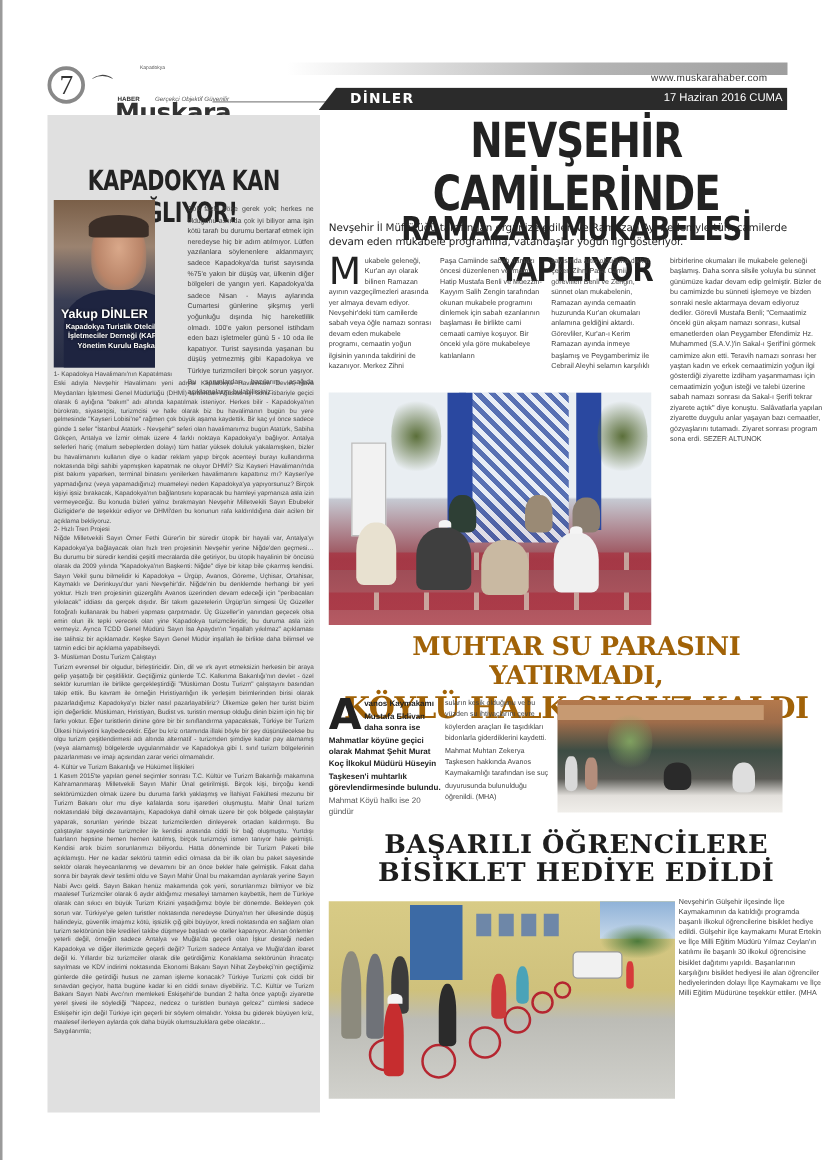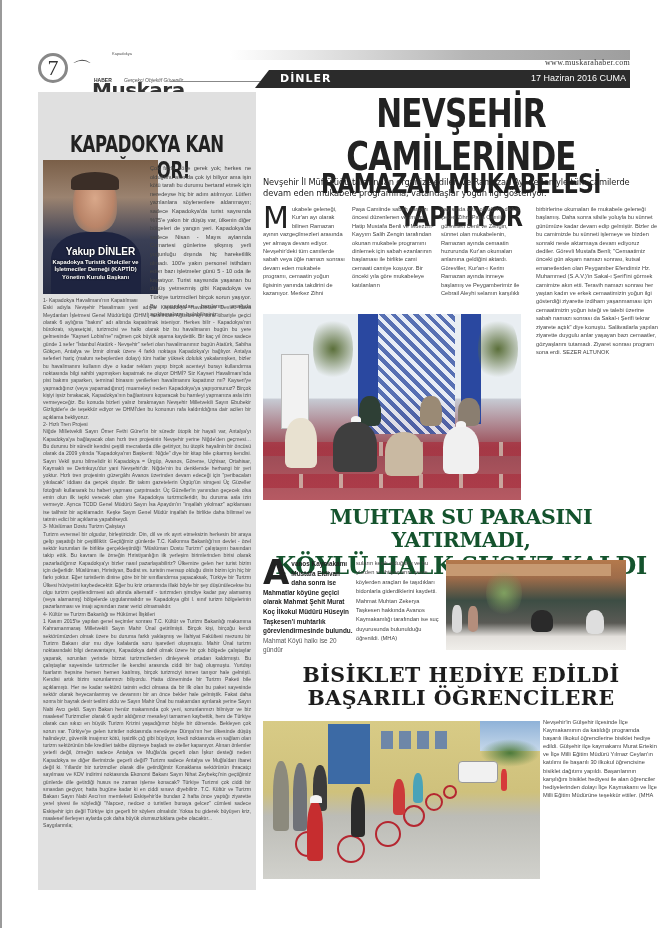--- a/index.html
+++ b/index.html
@@ -17,36 +17,36 @@
   .logo-swoosh { position: absolute; left: 0; top: 4px; font-size: 20px; color: #444; }
   .logo-name { position: absolute; left: 20px; top: 2px; font-family: "DejaVu Sans", sans-serif; font-weight: bold;
     font-size: 20px; color: #333; letter-spacing: -0.5px; margin-top: 24px; }
   .logo-kapadokya { position: absolute; left: 40px; top: -1px; font-size: 4px; color: #555; }
   .logo-haber { position: absolute; left: 22px; top: 25px; font-size: 5px; font-weight: bold; color: #333; }
   .logo-slogan { position: absolute; left: 52px; top: 25px; font-size: 5px; font-style: italic; color: #555; }
   .logo-line { position: absolute; left: 98px; top: 29px; width: 100px; height: 1px; background: #888; }
 
   .header-gradient { position: absolute; left: 200px; top: 0; width: 400px; height: 10px;
     background: linear-gradient(90deg, #ffffff 0%, #b5b5b5 60%, #9e9e9e 100%); }
-  .website { position: absolute; right: 0; top: 8px; font-size: 8px; color: #333; letter-spacing: 0.3px; font-family: Liberation Serif, serif; }
+  .website { position: absolute; right: 16px; top: 8px; font-size: 8px; color: #333; letter-spacing: 0.3px; }
   .section-bar { position: absolute; left: 225px; top: 20px; width: 375px; height: 18px; background: #2b2b2b;
     clip-path: polygon(14px 0, 100% 0, 100% 100%, 0 100%); }
   .section-title { position: absolute; left: 250px; top: 22px; font-family: "DejaVu Sans", sans-serif; font-weight: bold;
     font-size: 11px; color: #fff; letter-spacing: 1px; }
   .issue-date { position: absolute; right: 4px; top: 23px; font-size: 9px; color: #fff; }
 
   
   .column-box { position: absolute; left: 38px; top: 92px; width: 218px; height: 798px; background: #e0e0e0; }
   .kicker { position: absolute; left: 14px; top: 8px; width: 192px; height: 26px; background: #fff;
     clip-path: polygon(8px 0, calc(100% - 8px) 0, 100% 50%, calc(100% - 8px) 100%, 8px 100%, 0 50%); }
   .kicker-text { position: absolute; left: 0; top: 5px; width: 100%; text-align: center; font-family: "DejaVu Sans", sans-serif;
     font-weight: bold; font-size: 13px; color: #1f1f1f; letter-spacing: 0.5px; }
   .column-headline { position: absolute; left: 4px; top: 40px; width: 210px; text-align: center; font-family: "DejaVu Sans", sans-serif;
     font-weight: bold; font-size: 16.5px; color: #222; transform: scaleY(1.35); transform-origin: top; letter-spacing: -0.3px; }
-  .author-photo { position: absolute; left: 5px; top: 68px; width: 115px; height: 134px; overflow: hidden;
+  .author-photo { position: absolute; left: 5px; top: 68px; width: 81px; height: 134px; overflow: hidden;
     background: linear-gradient(180deg, #7a5f48 0%, #9b8370 28%, #3a3f55 60%, #262c44 100%); }
   .photo-face { position: absolute; left: 30px; top: 16px; width: 44px; height: 56px; border-radius: 45% 45% 40% 40%;
     background: radial-gradient(ellipse at 50% 40%, #d9a88a 0%, #b98468 60%, #6d6f6e 100%); }
   .photo-hair { position: absolute; left: 28px; top: 12px; width: 48px; height: 18px; border-radius: 50% 50% 10% 10%; background: #3b2e27; }
   .photo-shoulders { position: absolute; left: 8px; top: 72px; width: 90px; height: 70px; border-radius: 40% 40% 0 0; background: #1e2440; }
   .author-name { position: absolute; left: 0; top: 86px; width: 100%; text-align: center; color: #fff; font-weight: bold;
     font-size: 10px; text-shadow: 0 0 2px #000; }
   .author-title { position: absolute; left: 2px; top: 99px; width: 101px; text-align: center; color: #fff; font-weight: bold;
     font-size: 5.8px; line-height: 7.4px; text-shadow: 0 0 2px #000; }
   .intro-text { position: absolute; left: 112px; top: 72px; width: 101px; font-size: 5.6px; line-height: 8.6px; color: #444;
@@ -72,21 +72,21 @@
   .tile-panel { position: absolute; top: 0; width: 20px; height: 110px; background: #2a48a0; }
   .ac-unit { position: absolute; left: 18px; top: 40px; width: 28px; height: 75px; background: #f2f2f2; border: 1px solid #bbb; }
   .palm { position: absolute; width: 40px; height: 70px; border-radius: 50%; background: radial-gradient(circle, #5b6f3a 0%, rgba(91,111,58,0) 70%); }
   .person { position: absolute; border-radius: 45% 45% 6px 6px; }
   .cap { position: absolute; width: 10px; height: 6px; border-radius: 50% 50% 0 0; background: #f4f4f4; }
   .carpet-row { position: absolute; left: 0; width: 100%; height: 14px;
     background-image: repeating-linear-gradient(90deg, #a9303f 0 36px, #d6c7b8 36px 40px); opacity: 0.7; }
 
   
   .headline-2 { position: absolute; left: 262px; top: 506px; width: 398px; text-align: center; font-family: "DejaVu Serif", serif;
-    font-weight: bold; color: #14532d; font-size: 20.5px; line-height: 23px; letter-spacing: -0.4px; }
+    font-weight: bold; color: #a16207; font-size: 20.5px; line-height: 23px; letter-spacing: -0.4px; }
   .lead-bold { position: absolute; left: 263px; top: 559px; width: 90px; font-size: 6.4px; line-height: 9.6px; color: #222; font-weight: bold; }
   .lead-bold .dropcap2 { float: left; font-family: "DejaVu Sans", sans-serif; font-weight: bold; font-size: 34px; line-height: 27px; margin: 0 2px 0 0; }
   .lead-bold .tail { font-weight: normal; color: #555; }
   .village-photo { position: absolute; left: 446px; top: 560px; width: 180px; height: 90px; overflow: hidden;
     background: linear-gradient(180deg, #b4794c 0%, #9e6c4a 20%, #3d4d44 45%, #5a5a55 70%, #e3e0dc 85%, #f0eeea 100%); }
   .awning { position: absolute; left: 0; top: 4px; width: 165px; height: 12px; background: #c79a72; }
   .tree { position: absolute; left: 40px; top: 8px; width: 36px; height: 50px; border-radius: 50%; background: radial-gradient(circle, #7fa060 0%, rgba(127,160,96,0) 70%); }
 
   
   .headline-3 { position: absolute; left: 262px; top: 664px; width: 398px; text-align: center; font-family: "DejaVu Serif", serif;
@@ -209,22 +209,22 @@
 <figure class="village-photo" title="Köy meydanında gölgelikte oturan köylüler">
   <div class="awning"></div>
   <div class="tree"></div>
   <div class="person" style="left:6px; top:45px; width:10px; height:28px; background:#d9d9d9;"></div>
   <div class="person" style="left:22px; top:46px; width:10px; height:26px; background:#b48e7c;"></div>
   <div class="person" style="left:85px; top:50px; width:22px; height:22px; background:#2a2a2a;"></div>
   <div class="person" style="left:140px; top:50px; width:18px; height:24px; background:#dedede;"></div>
 </figure>
 
 <h2 class="headline-3">
+  <span style="display:block;">BAŞARILI ÖĞRENCİLERE</span>
   <span style="display:block;">BİSİKLET HEDİYE EDİLDİ</span>
-  <span style="display:block;">BAŞARILI ÖĞRENCİLERE</span>
 </h2>
 
 <figure class="bike-photo" title="Okul bahçesinde kırmızı bisikletli öğrenciler">
   <div class="sky"></div>
   <div class="greenery"></div>
   <div class="building-door"></div>
   <div class="window" style="left:118px;"></div>
   <div class="window" style="left:136px;"></div>
   <div class="window" style="left:154px;"></div>
   <div class="window" style="left:172px;"></div>

